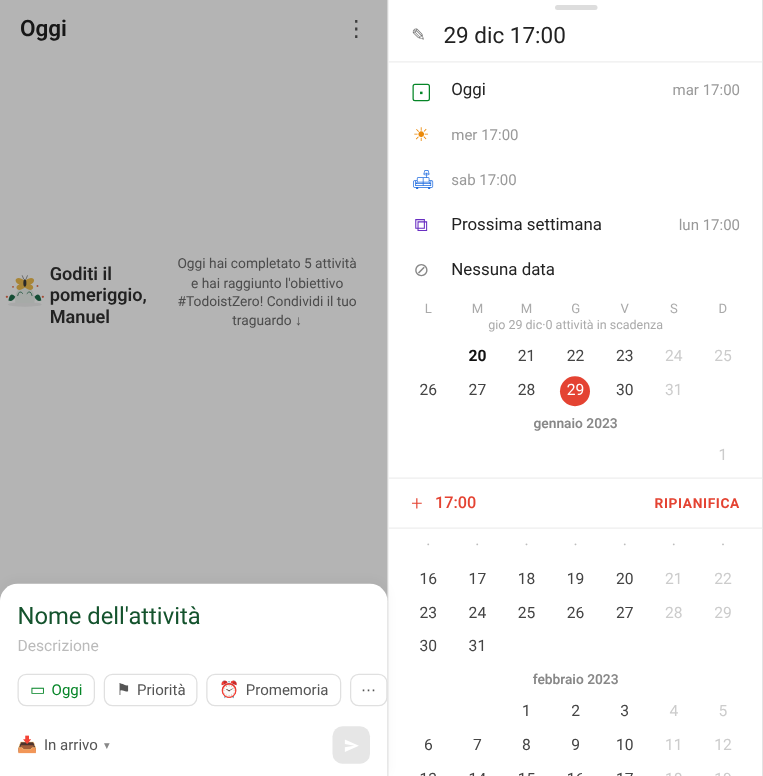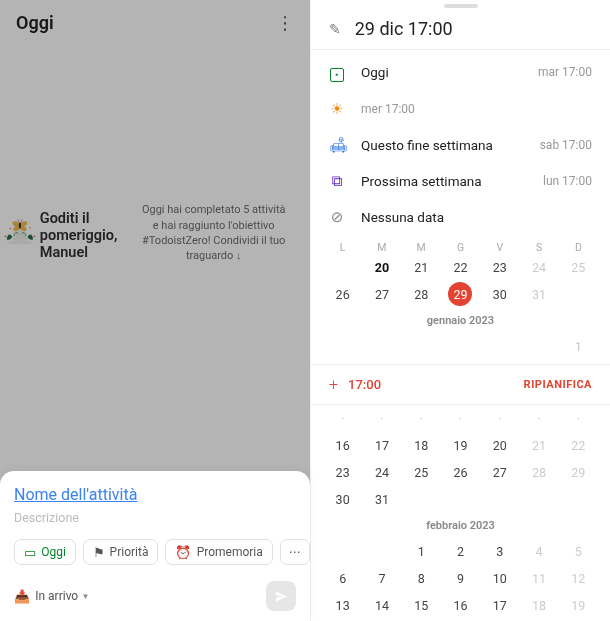--- a/index.html
+++ b/index.html
@@ -9,21 +9,21 @@
   .lp-header { display:flex; justify-content:space-between; align-items:center; padding: 12px 16px; }
   .lp-title { font-size:18px; font-weight:600; color:#202020;}
   .dots { font-size:18px; color:#555; }
   .illus-area { padding-top: 120px; display:flex; align-items:center; }
   .illus { width:130px; height:130px; position:relative;}
   .illus svg { width:100%; height:100%;}
   .greet { margin-top:10px; font-size:14.5px; font-weight:600; color:#303030;}
   .greet-sub { margin-top:6px; font-size:11px; color:#6a6a6a; text-align:center; line-height:1.4; padding: 0 24px;}
   .share-link { margin-top:14px; font-size:11.5px; color:#d1453b; font-weight:500;}
   .task-sheet { position:absolute; left:0; right:0; bottom:0; background:#fff; z-index:10; border-top-left-radius:14px; border-top-right-radius:14px; padding:14px 14px 10px; box-shadow: 0 -2px 10px rgba(0,0,0,0.04);}
-  .task-name { font-size:16px; color:#3b82f6; font-weight:400; margin-bottom:6px;text-decoration:underline;}
+  .task-name { font-size:19px; color:#14532d; font-weight:400; margin-bottom:6px;}
   .task-desc { font-size:12.5px; color:#bbb; margin-bottom:14px;}
   .chip-row { display:flex; gap:7px; align-items:center; margin-bottom:16px;}
   .chip { display:flex; align-items:center; gap:5px; border:1px solid #e0e0e0; border-radius:7px; padding:5px 9px; font-size:12px; color:#555;}
   .chip.oggi { color:#058527;}
   .chip.oggi .ic { color:#058527;}
   .chip .ic { font-size:13px; line-height:1;}
   .chip.more { padding:5px 8px;}
   .bottom-row { display:flex; justify-content:space-between; align-items:center;}
   .inbox-sel { display:flex; align-items:center; gap:5px; font-size:12px; color:#555;}
   .inbox-sel .tray { font-size:13px;}
@@ -142,21 +142,20 @@
     <span class="ic"><span class="ic-today">▪</span></span>
     <span class="lbl">Oggi</span>
     <span class="rt">mar 17:00</span>
   </div>
   <div class="opt">
     <span class="ic ic-sun">☀</span>
     <span class="rt">mer 17:00</span>
   </div>
   <div class="opt">
     <span class="ic ic-weekend">🛋</span>
-    <span class="lbl">Questo fine settimana</span>
     <span class="rt">sab 17:00</span>
   </div>
   <div class="opt">
     <span class="ic ic-next">⧉</span>
     <span class="lbl">Prossima settimana</span>
     <span class="rt">lun 17:00</span>
   </div>
   <div class="opt">
     <span class="ic ic-none">⊘</span>
     <span class="lbl">Nessuna data</span>
@@ -165,20 +164,21 @@
 
   <div class="dow-row">
     <div>L</div>
       <div>M</div>
       <div>M</div>
       <div>G</div>
       <div>V</div>
       <div>S</div>
       <div>D</div>
   </div>
+  <div class="subhead">gio 29 dic·0 attività in scadenza</div>
 
   <div class="cal-row">
     <div class="dim"></div>
     <div class="bold">20</div>
     <div>21</div>
     <div>22</div>
     <div>23</div>
     <div class="dim">24</div>
     <div class="dim">25</div>
   </div>

